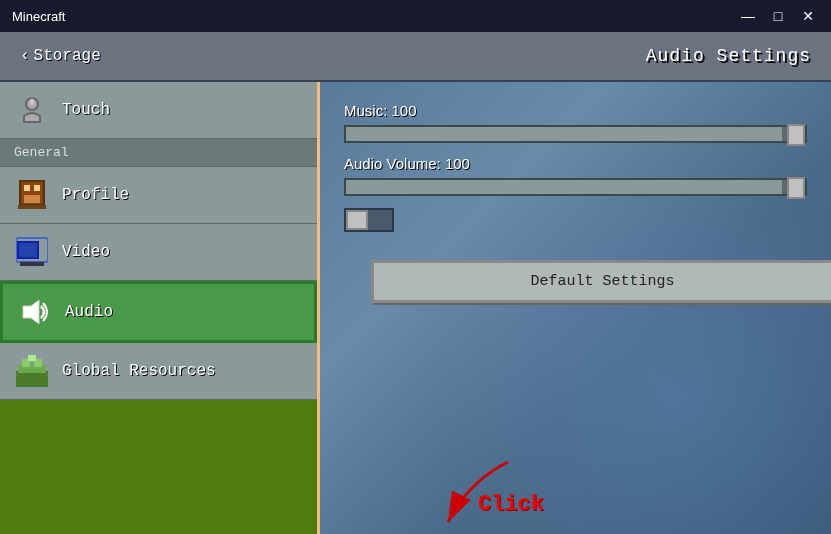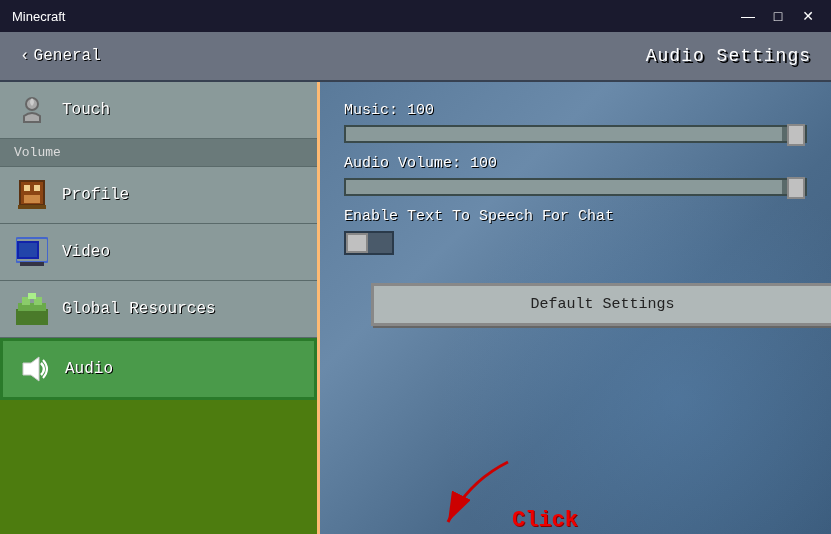--- a/index.html
+++ b/index.html
@@ -159,21 +159,21 @@
       z-index: 1;
     }
 
     
     .setting-row {
       margin-bottom: 12px;
     }
     .setting-label {
       color: white;
       font-size: 15px;
-      font-family: Liberation Mono, monospace;
+      font-family: Liberation Sans, sans-serif;
       text-shadow: 1px 1px 0 #000;
       margin-bottom: 6px;
     }
 
     
     .slider-track {
       width: 100%;
       height: 18px;
       background: #5a6a6a;
       border: 2px solid #3a4a4a;
@@ -263,41 +263,41 @@
     <button class="title-bar-btn">□</button>
     <button class="title-bar-btn close">✕</button>
   </div>
 </div>
 
 <div class="window">
 
   <div class="top-bar">
     <button class="back-btn">
       <span>‹</span>
-      <span>General</span>
+      <span>Storage</span>
     </button>
     <div class="top-bar-title">Audio Settings</div>
   </div>
 
   <div class="content">
 
     <div class="sidebar">
 
       <div class="sidebar-item">
         <div class="sidebar-icon">
           <svg width="32" height="32" viewBox="0 0 32 32">
             <circle cx="16" cy="10" r="6" fill="#aaa" stroke="#666" stroke-width="2"></circle>
             <path d="M8 22 Q16 16 24 22 L24 28 L8 28Z" fill="#aaa" stroke="#666" stroke-width="2"></path>
             <path d="M16 4 Q20 8 16 12 Q12 8 16 4Z" fill="#ccc"></path>
           </svg>
         </div>
         <span class="sidebar-label">Touch</span>
       </div>
 
-      <div class="section-header">Volume</div>
+      <div class="section-header">General</div>
 
       <div class="sidebar-item">
         <div class="sidebar-icon">
           <svg width="32" height="32" viewBox="0 0 32 32">
             <rect x="4" y="2" width="24" height="24" fill="#8B4513" stroke="#5a3010" stroke-width="2"></rect>
             <rect x="8" y="6" width="6" height="6" fill="#f0d090"></rect>
             <rect x="18" y="6" width="6" height="6" fill="#f0d090"></rect>
             <rect x="8" y="16" width="16" height="8" fill="#cc8844"></rect>
             <rect x="2" y="26" width="28" height="4" fill="#6B4513"></rect>
           </svg>
@@ -309,44 +309,44 @@
         <div class="sidebar-icon">
           <svg width="32" height="32" viewBox="0 0 32 32">
             <rect x="2" y="6" width="20" height="16" fill="#2244aa" stroke="#1122aa" stroke-width="2"></rect>
             <rect x="0" y="2" width="32" height="24" rx="2" fill="none" stroke="#4466cc" stroke-width="2"></rect>
             <rect x="4" y="26" width="24" height="4" fill="#334"></rect>
           </svg>
         </div>
         <span class="sidebar-label">Video</span>
       </div>
 
+      <div class="sidebar-item active">
+        <div class="sidebar-icon">
+          <svg width="32" height="32" viewBox="0 0 32 32">
+            <polygon points="4,10 12,10 20,4 20,28 12,22 4,22" fill="white" stroke="#ccc" stroke-width="1"></polygon>
+            <path d="M22 10 Q28 16 22 22" fill="none" stroke="white" stroke-width="2.5"></path>
+            <path d="M24 7 Q32 16 24 25" fill="none" stroke="white" stroke-width="2"></path>
+          </svg>
+        </div>
+        <span class="sidebar-label">Audio</span>
+      </div>
+
       <div class="sidebar-item">
         <div class="sidebar-icon">
           <svg width="32" height="32" viewBox="0 0 32 32">
             <rect x="0" y="16" width="32" height="16" fill="#4a7a2a"></rect>
             <rect x="2" y="10" width="28" height="8" fill="#6aaa4a"></rect>
             <rect x="6" y="4" width="8" height="8" fill="#8acc6a"></rect>
             <rect x="18" y="4" width="8" height="8" fill="#8acc6a"></rect>
             <rect x="12" y="0" width="8" height="6" fill="#aaee8a"></rect>
           </svg>
         </div>
         <span class="sidebar-label">Global Resources</span>
       </div>
 
-      <div class="sidebar-item active">
-        <div class="sidebar-icon">
-          <svg width="32" height="32" viewBox="0 0 32 32">
-            <polygon points="4,10 12,10 20,4 20,28 12,22 4,22" fill="white" stroke="#ccc" stroke-width="1"></polygon>
-            <path d="M22 10 Q28 16 22 22" fill="none" stroke="white" stroke-width="2.5"></path>
-            <path d="M24 7 Q32 16 24 25" fill="none" stroke="white" stroke-width="2"></path>
-          </svg>
-        </div>
-        <span class="sidebar-label">Audio</span>
-      </div>
-
 
 
     </div>
 
     <div class="right-panel">
       <div class="bg-overlay"></div>
 
       <div class="right-content">
 
         
@@ -362,21 +362,20 @@
         <div class="setting-row">
           <div class="setting-label">Audio Volume: 100</div>
           <div class="slider-track">
             <div class="slider-fill" style="width: 95%;"></div>
             <div class="slider-thumb"></div>
           </div>
         </div>
 
         
         <div class="setting-row">
-          <div class="setting-label">Enable Text To Speech For Chat</div>
           <div class="toggle-container">
             <div class="toggle">
               <div class="toggle-knob"></div>
             </div>
           </div>
         </div>
 
         
         <button class="default-btn">Default Settings</button>
 
@@ -384,20 +383,20 @@
 
       <div class="click-arrow">
         <svg width="120" height="90" viewBox="0 0 120 90">
           <defs>
             <marker id="arrowhead" markerWidth="10" markerHeight="7" refX="10" refY="3.5" orient="auto">
               <polygon points="0 0, 10 3.5, 0 7" fill="#cc0000"></polygon>
             </marker>
           </defs>
           <path d="M 80 10 Q 40 30 20 70" stroke="#cc0000" stroke-width="3" fill="none" marker-end="url(#arrowhead)"></path>
         </svg>
-        <div style="position: absolute; top: 56px; left: 50px; margin-left: 34px;">
+        <div style="position: absolute; top: 40px; left: 50px;">
           <span class="click-label">Click</span>
         </div>
       </div>
 
     </div>
   </div>
 </div>
 
 </body></html>

